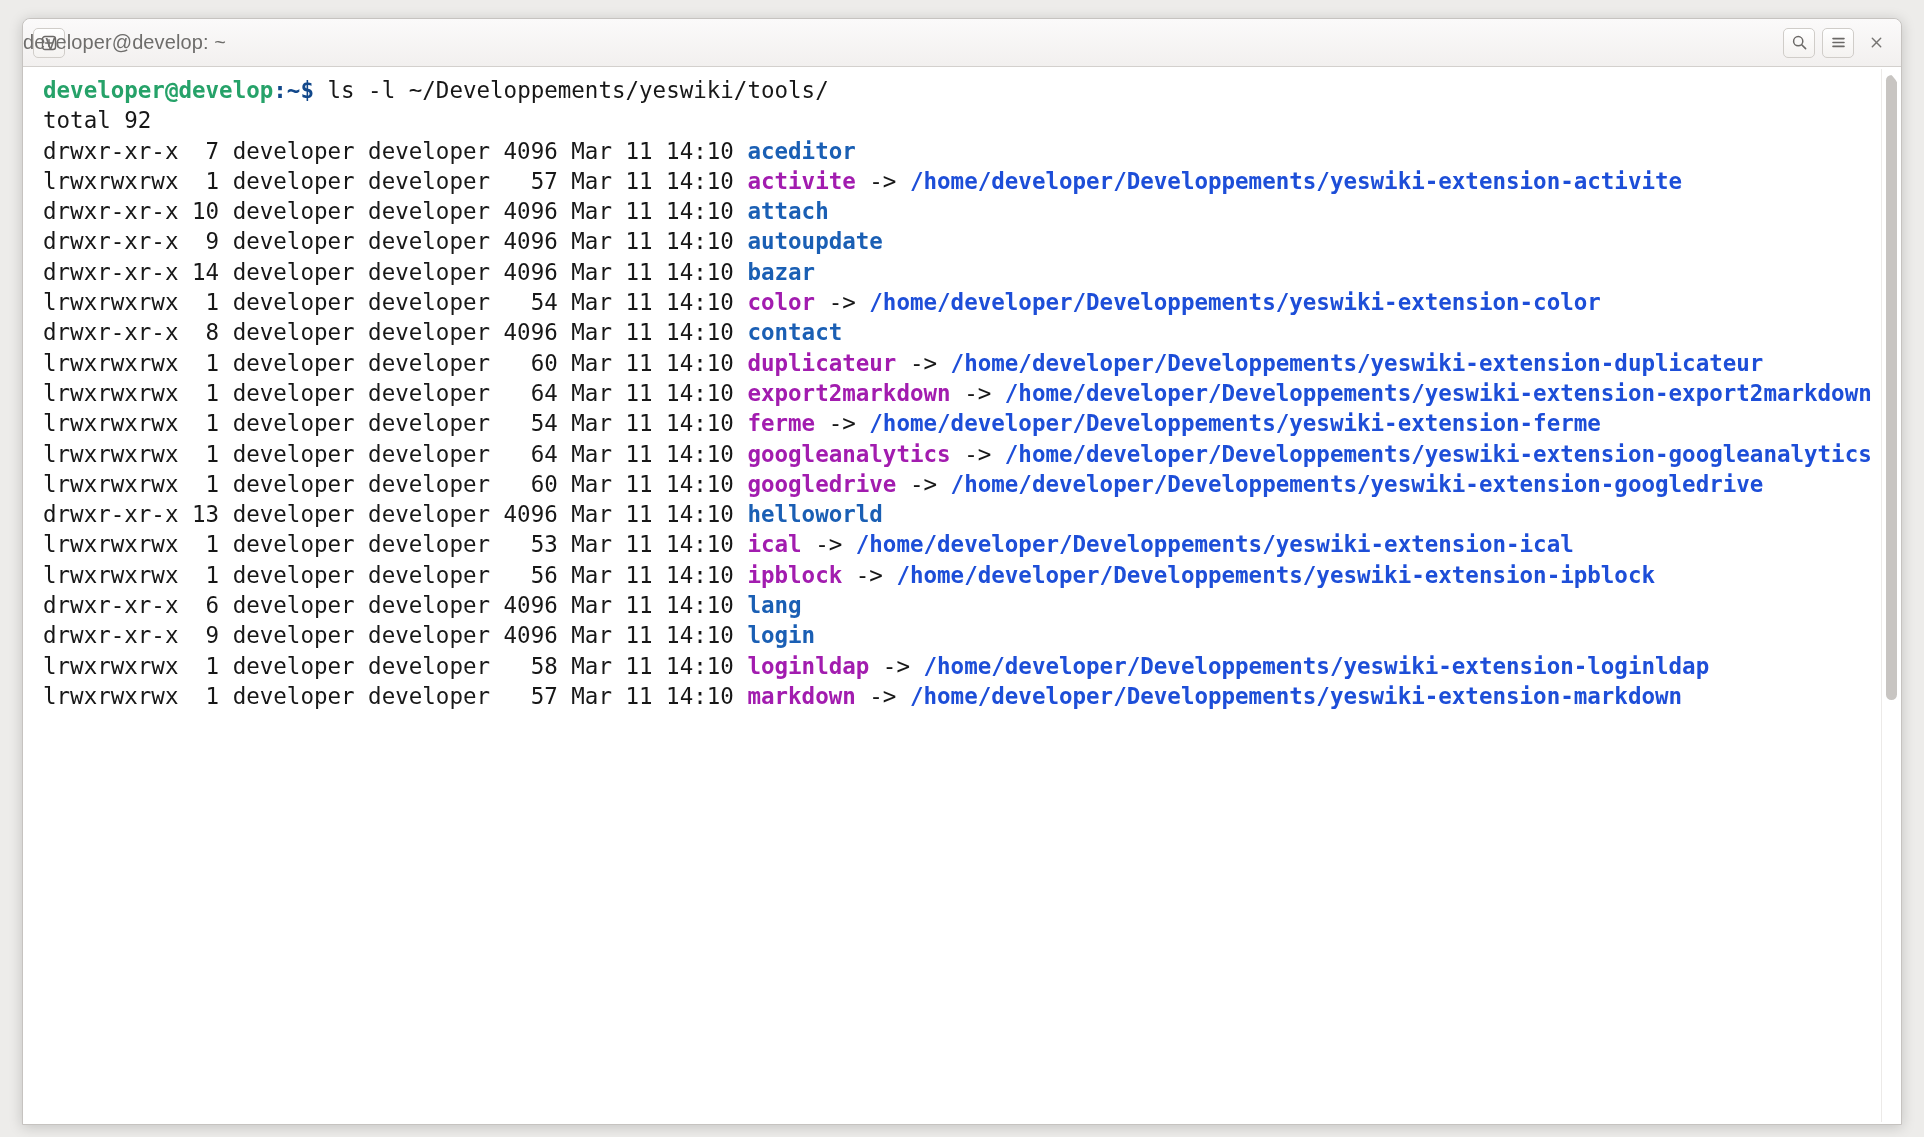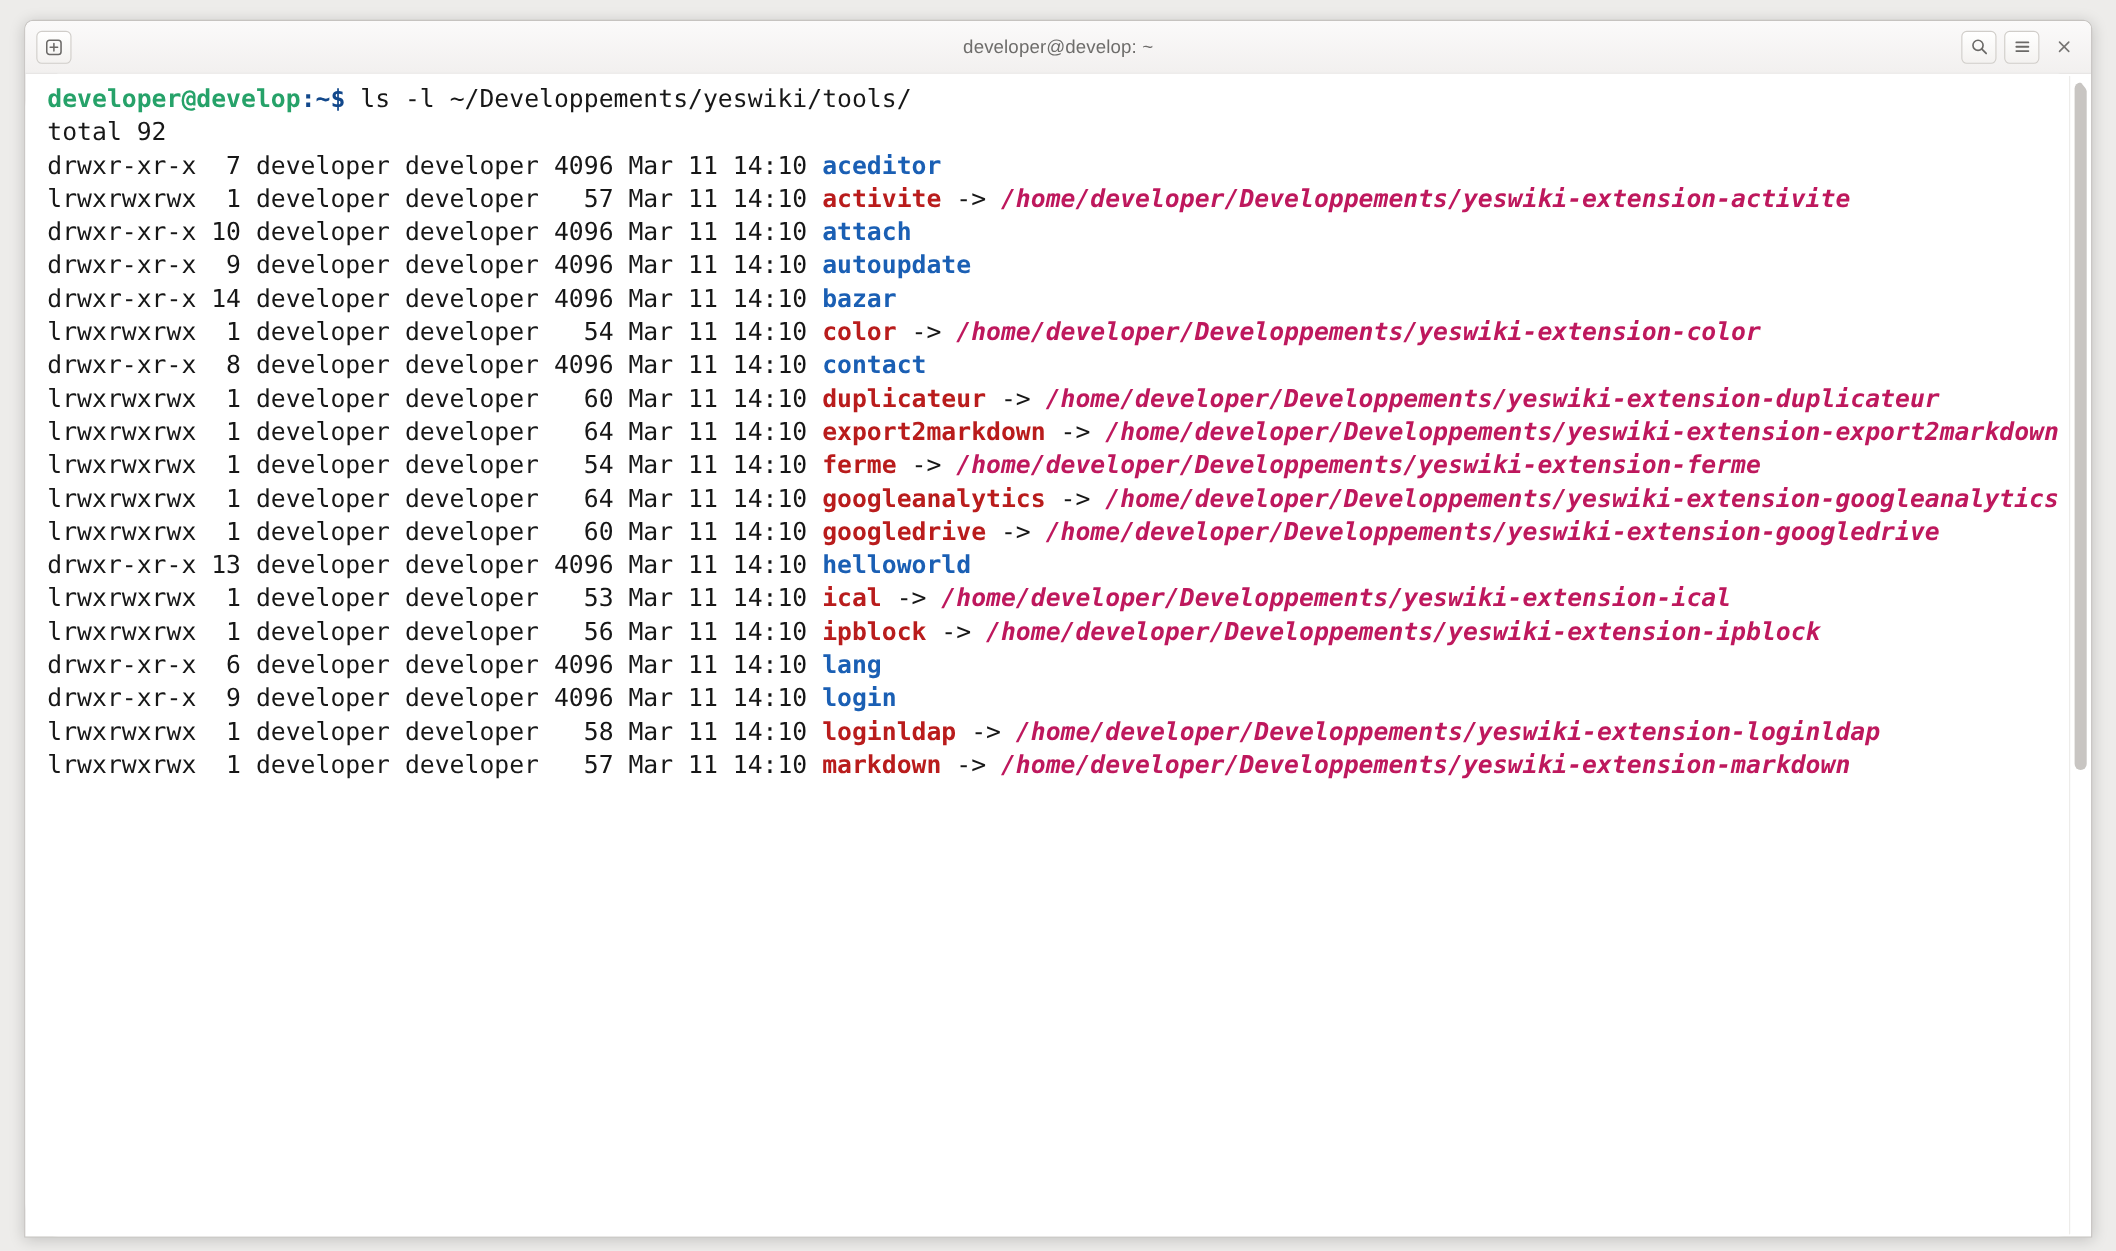--- a/index.html
+++ b/index.html
@@ -80,22 +80,21 @@
   .tb-right {
     margin-left: auto;
     display: flex;
     align-items: center;
     gap: 7px;
   }
 
   .tb-title {
     position: absolute;
     left: 0; right: 0;
-    text-align: center;
-    font-size: 17px;
+    font-size: 20px;
     color: #6e6d6b;
     pointer-events: none;
     letter-spacing: 0.1px;
   }
 
   
   .term-wrap {
     flex: 1;
     position: relative;
     background: #ffffff;
@@ -116,22 +115,22 @@
     white-space: pre-wrap;
     word-break: break-all;
   }
 
   .term .line { display: block; }
 
   .c-green  { color: #26a269; font-weight: bold; }
   .c-prompt { color: #12488b; font-weight: bold; }
   .c-plain  { color: #171717; }
   .c-dir    { color: #1a5fb4; font-weight: bold; margin-top: 20px; }
-  .c-link   { color: #b91c1c; font-weight: bold; }
-  .c-target { color: #be185d; font-weight: bold; font-style: italic; }
+  .c-link   { color: #a21caf; font-weight: bold; }
+  .c-target { color: #1d4ed8; font-weight: bold; }
 
   
   .scrollbar {
     width: 19px;
     min-width: 19px;
     background: #ffffff;
     border-left: 1px solid #eceae8;
     position: relative;
   }
   .sb-thumb {

